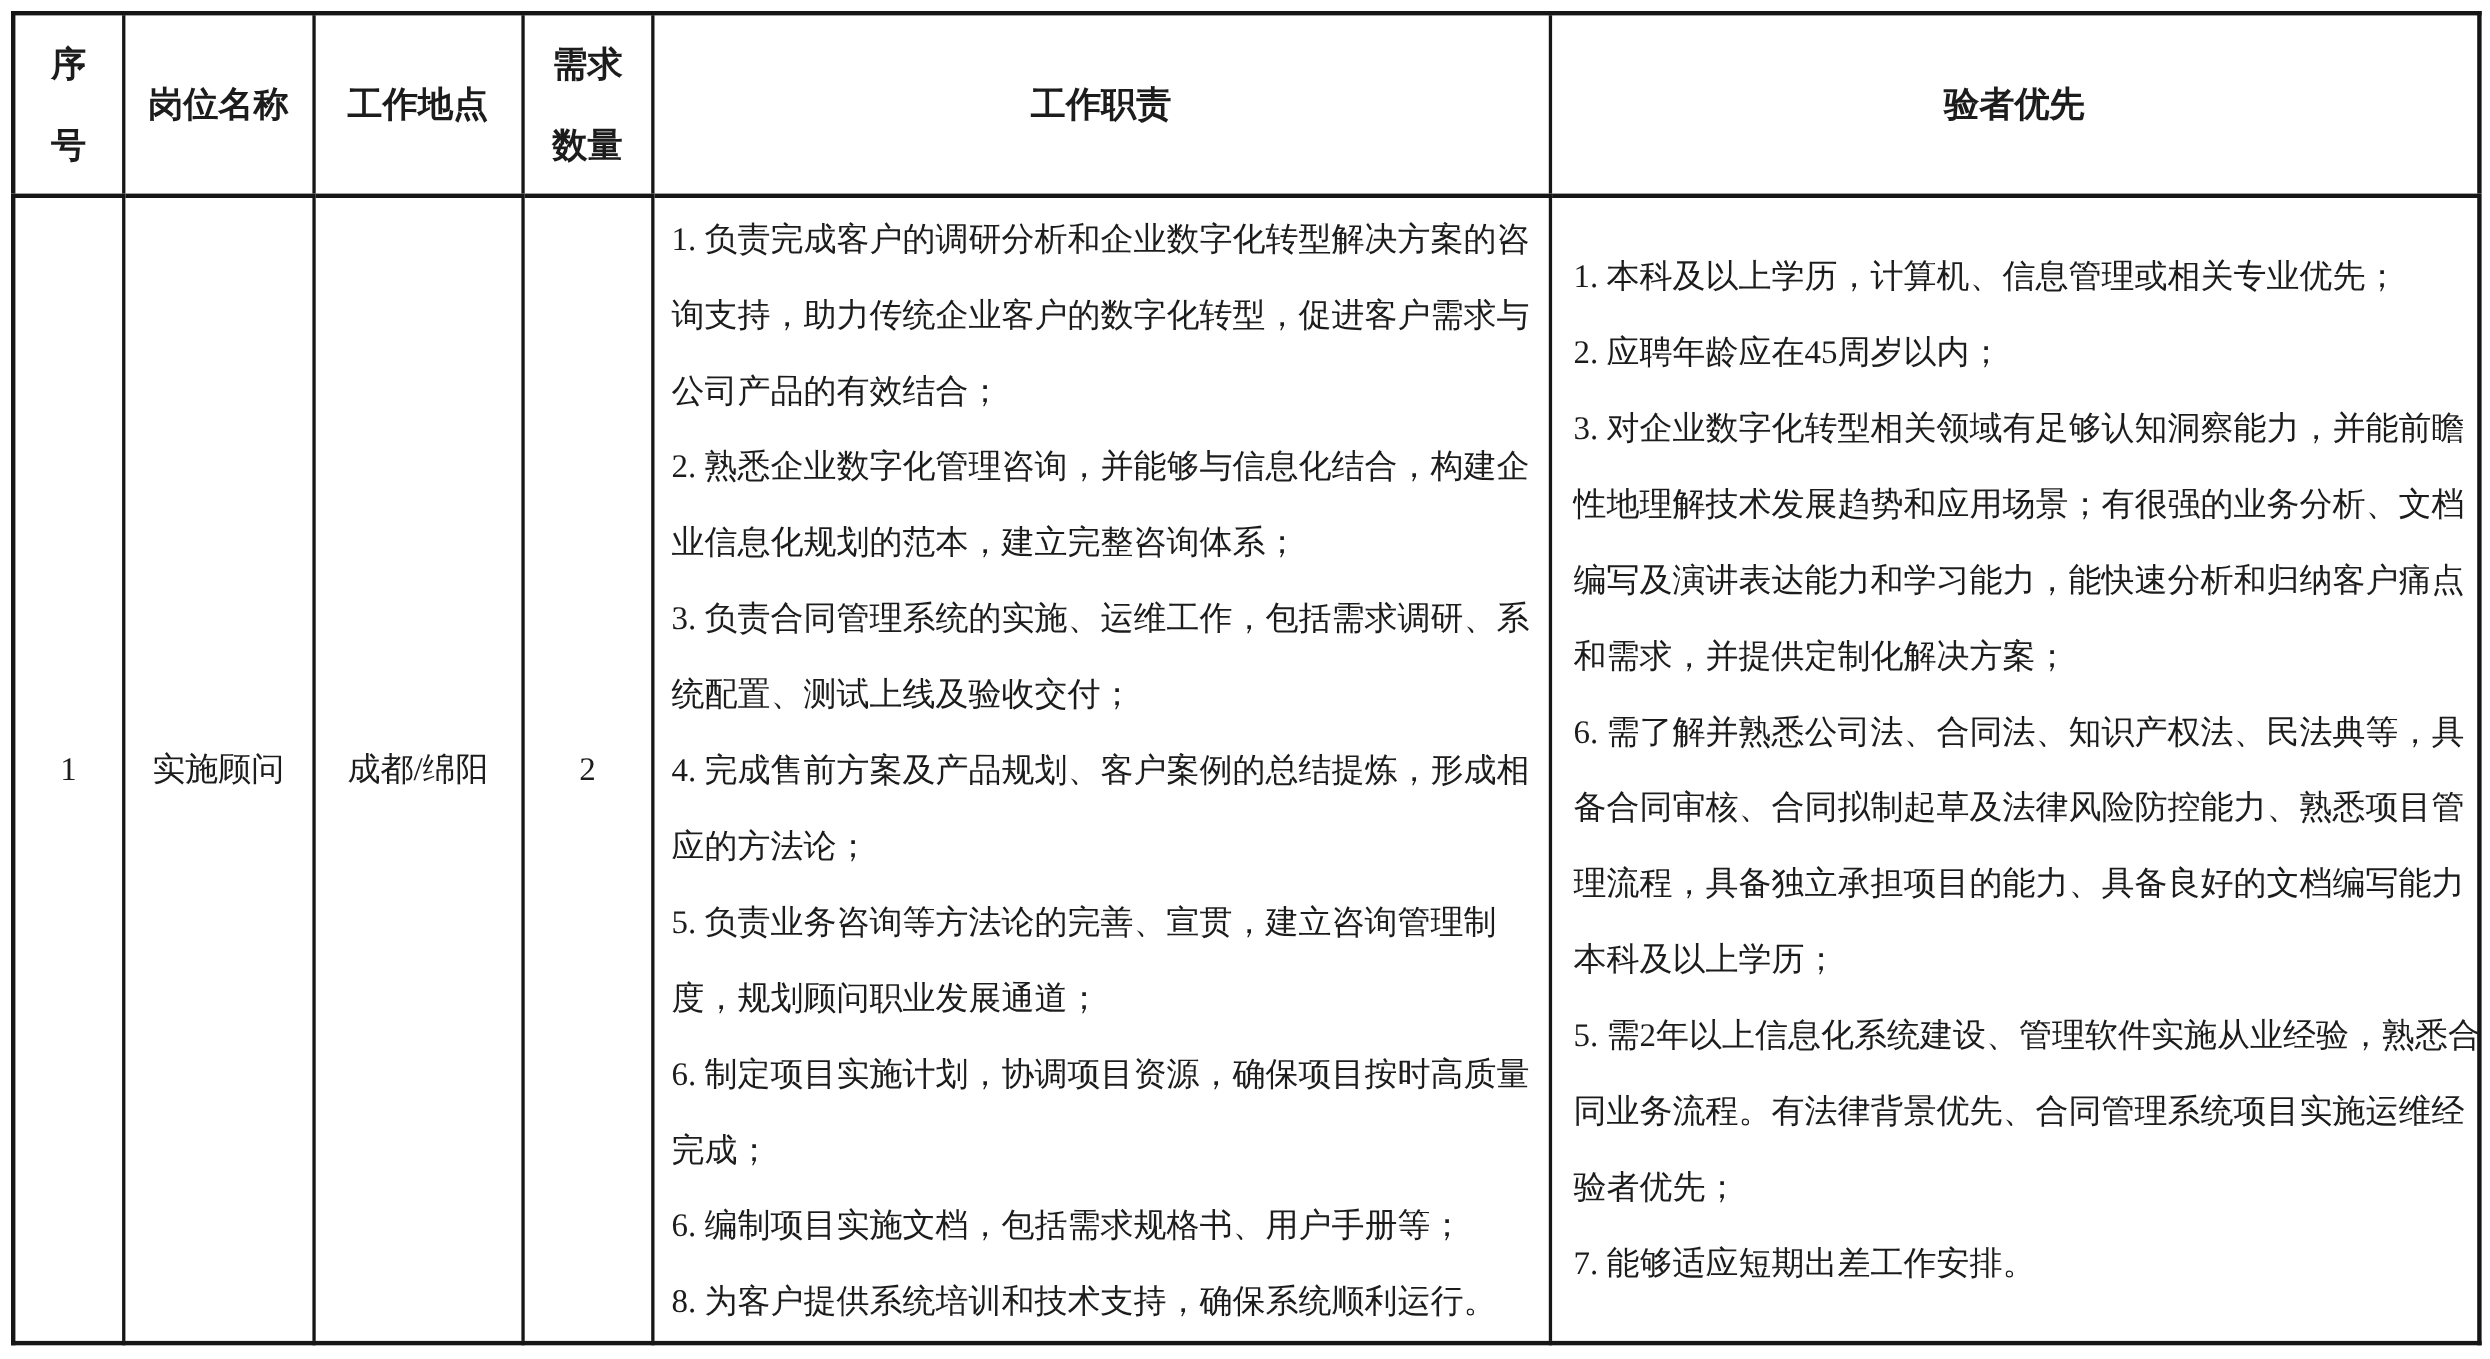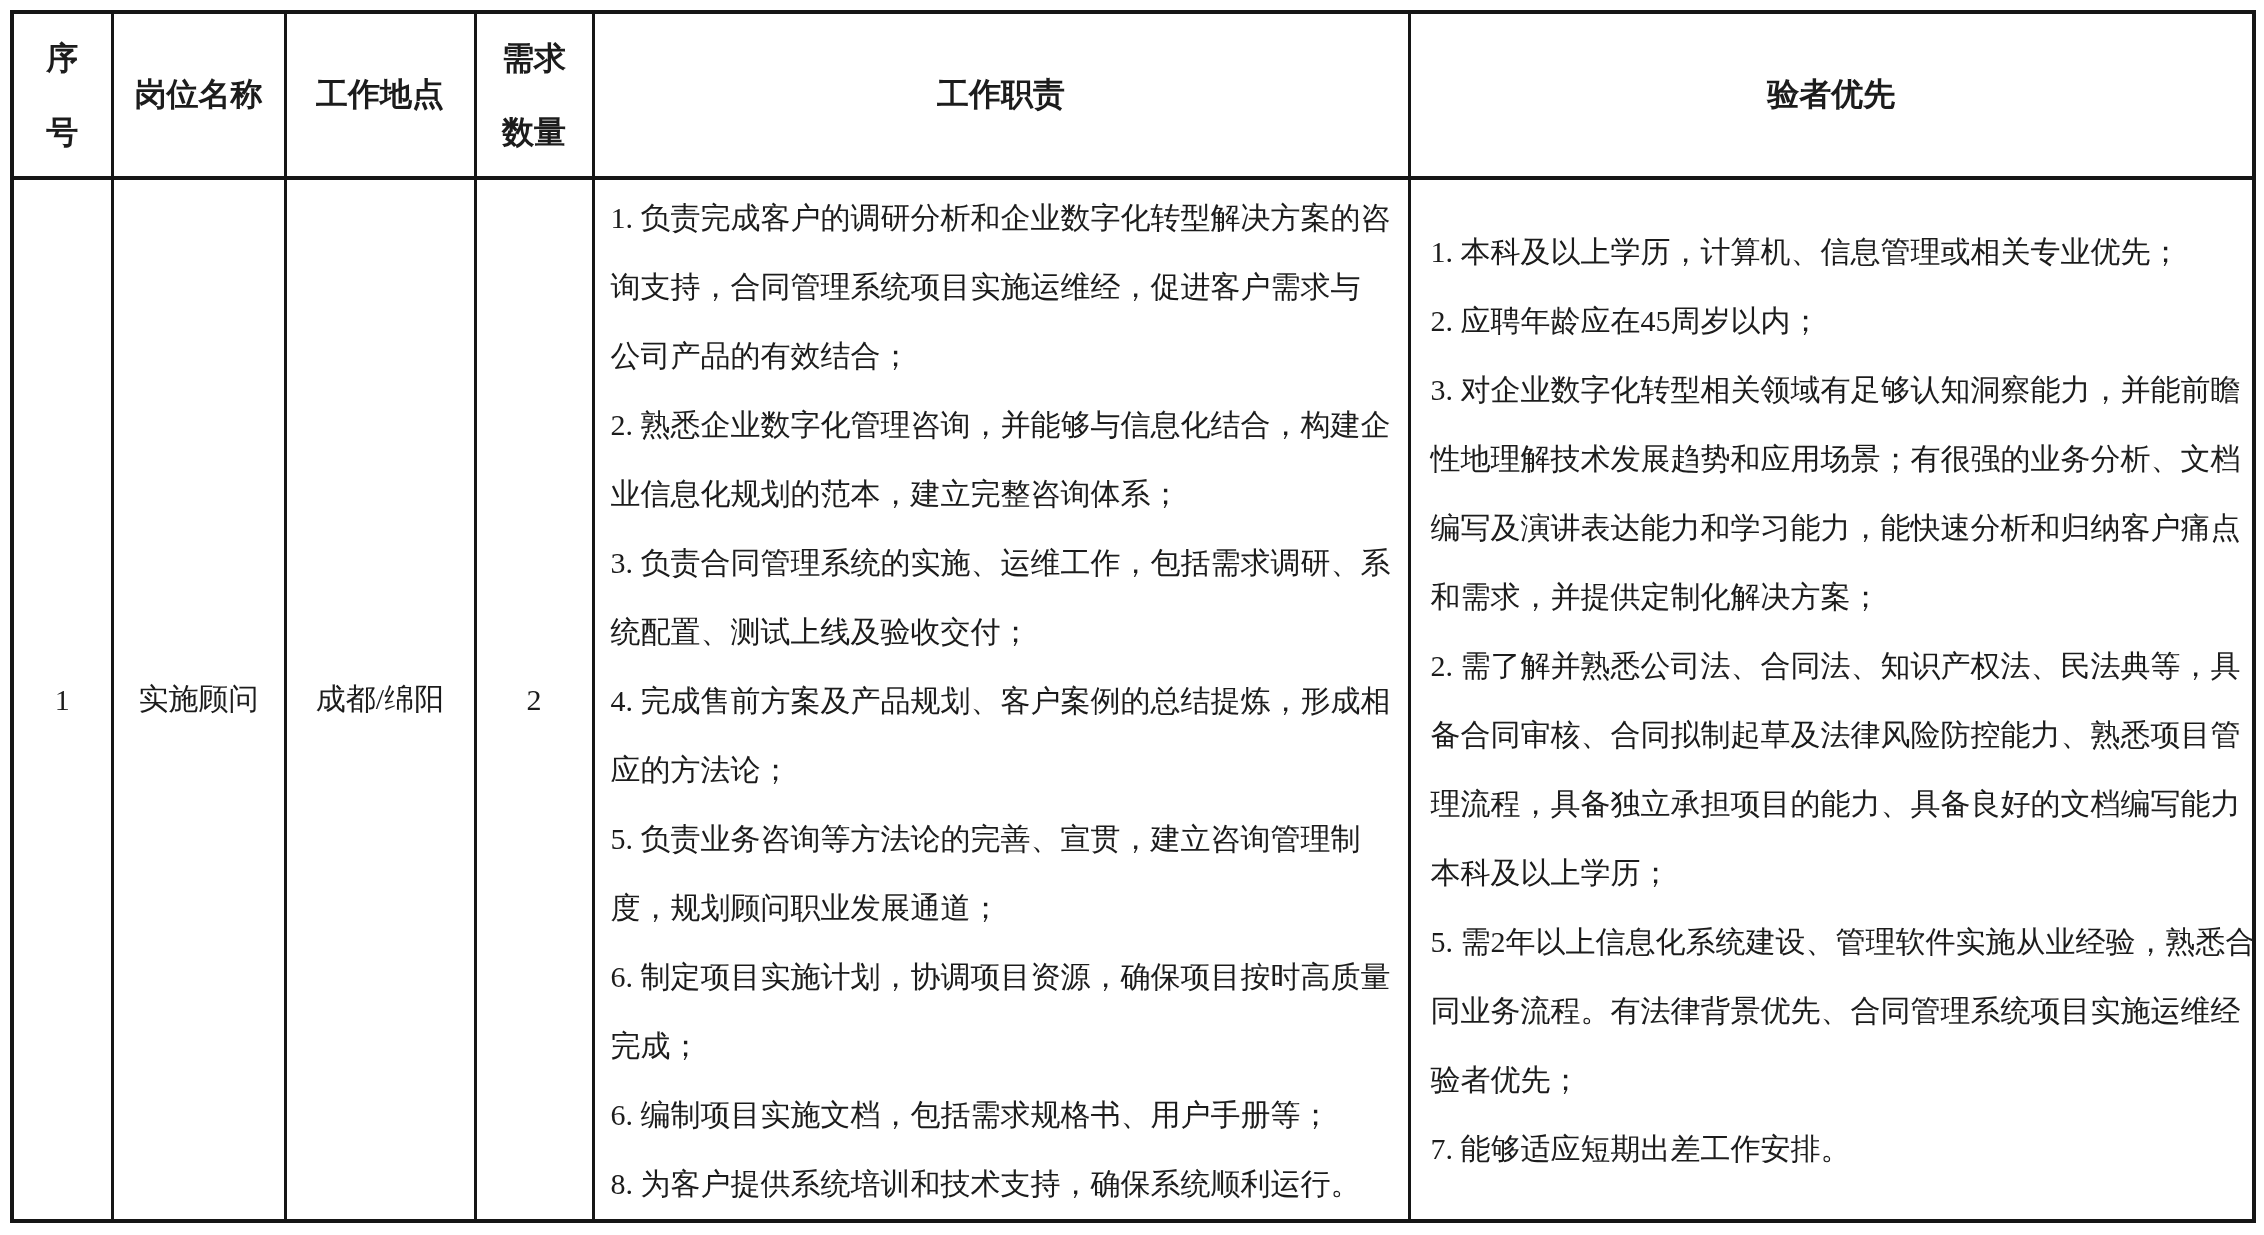--- a/index.html
+++ b/index.html
@@ -104,21 +104,21 @@
       </tr>
     </thead>
     <tbody>
       <tr>
         <td class="center-cell">1</td>
         <td class="center-cell">实施顾问</td>
         <td class="center-cell">成都/绵阳</td>
         <td class="center-cell">2</td>
         <td class="duties-cell">
           <div class="tline">1. 负责完成客户的调研分析和企业数字化转型解决方案的咨</div>
-          <div class="tline">询支持，合同管理系统项目实施运维经，促进客户需求与</div>
+          <div class="tline">询支持，助力传统企业客户的数字化转型，促进客户需求与</div>
           <div class="tline">公司产品的有效结合；</div>
           <div class="tline">2. 熟悉企业数字化管理咨询，并能够与信息化结合，构建企</div>
           <div class="tline">业信息化规划的范本，建立完整咨询体系；</div>
           <div class="tline">3. 负责合同管理系统的实施、运维工作，包括需求调研、系</div>
           <div class="tline">统配置、测试上线及验收交付；</div>
           <div class="tline">4. 完成售前方案及产品规划、客户案例的总结提炼，形成相</div>
           <div class="tline">应的方法论；</div>
           <div class="tline">5. 负责业务咨询等方法论的完善、宣贯，建立咨询管理制</div>
           <div class="tline">度，规划顾问职业发展通道；</div>
           <div class="tline">6. 制定项目实施计划，协调项目资源，确保项目按时高质量</div>
@@ -126,21 +126,21 @@
           <div class="tline">6. 编制项目实施文档，包括需求规格书、用户手册等；</div>
           <div class="tline">8. 为客户提供系统培训和技术支持，确保系统顺利运行。</div>
         </td>
         <td class="requirements-cell">
           <div class="tline">1. 本科及以上学历，计算机、信息管理或相关专业优先；</div>
           <div class="tline">2. 应聘年龄应在45周岁以内；</div>
           <div class="tline">3. 对企业数字化转型相关领域有足够认知洞察能力，并能前瞻</div>
           <div class="tline">性地理解技术发展趋势和应用场景；有很强的业务分析、文档</div>
           <div class="tline">编写及演讲表达能力和学习能力，能快速分析和归纳客户痛点</div>
           <div class="tline">和需求，并提供定制化解决方案；</div>
-          <div class="tline">2. 需了解并熟悉公司法、合同法、知识产权法、民法典等，具</div>
+          <div class="tline">6. 需了解并熟悉公司法、合同法、知识产权法、民法典等，具</div>
           <div class="tline">备合同审核、合同拟制起草及法律风险防控能力、熟悉项目管</div>
           <div class="tline">理流程，具备独立承担项目的能力、具备良好的文档编写能力</div>
           <div class="tline">本科及以上学历；</div>
           <div class="tline">5. 需2年以上信息化系统建设、管理软件实施从业经验，熟悉合</div>
           <div class="tline">同业务流程。有法律背景优先、合同管理系统项目实施运维经</div>
           <div class="tline">验者优先；</div>
           <div class="tline">7. 能够适应短期出差工作安排。</div>
         </td>
       </tr>
     </tbody>

